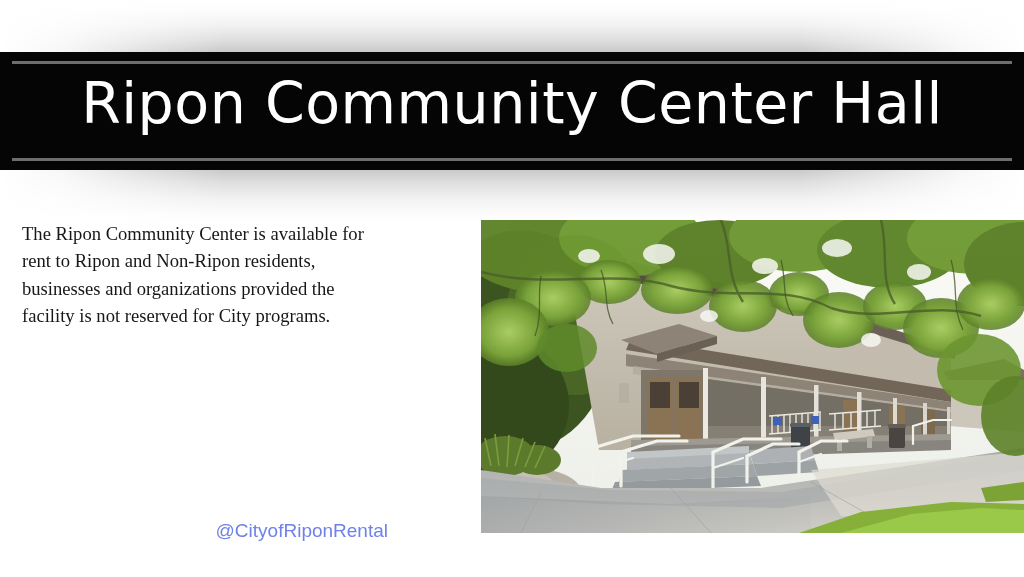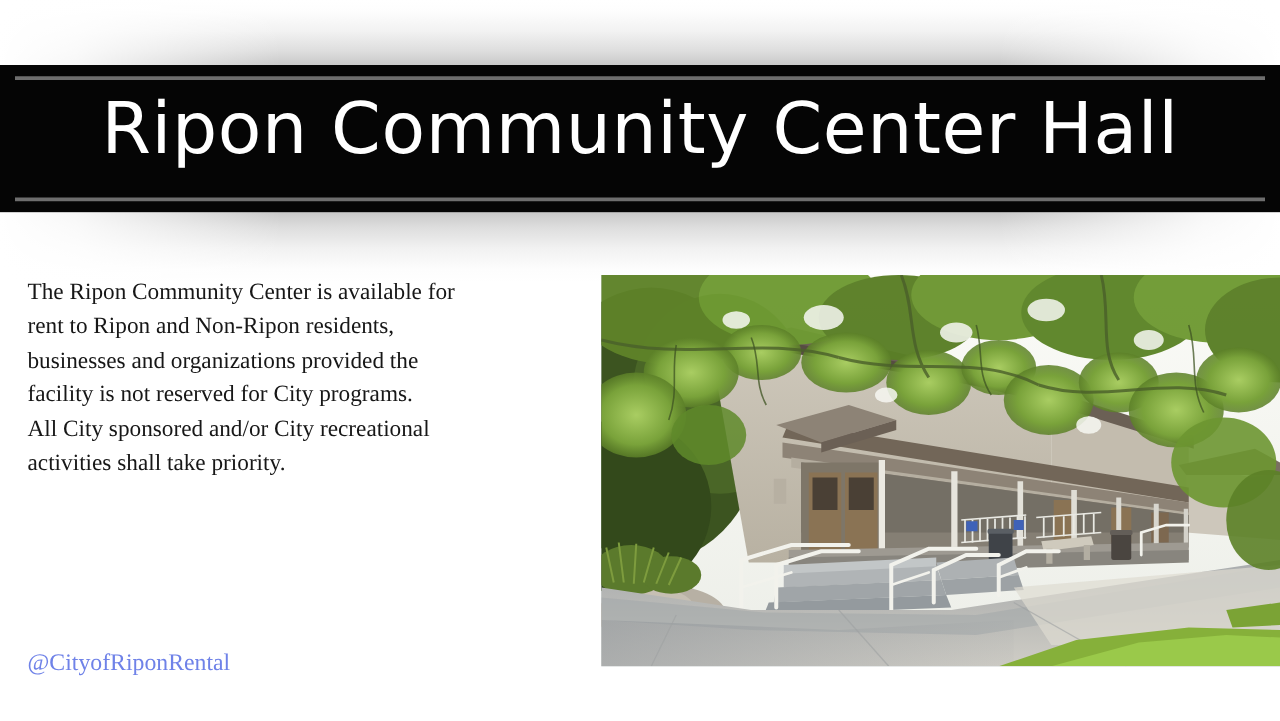--- a/index.html
+++ b/index.html
@@ -130,23 +130,23 @@
     color: #171717;
     font-family: "Liberation Serif", "DejaVu Serif", serif;
     font-size: 18.6px;
     line-height: 27.4px;
   }
   .handle {
     position: absolute;
     left: 22px;
     top: 518px;
     width: 366px;
-    text-align: left;
+    text-align: right;
     color: #6f82e8;
-    font-family: Liberation Serif, serif;
+    font-family: Liberation Sans, sans-serif;
     font-size: 19px;
     line-height: 26px;
   }
 
   
   .photo {
     position: absolute;
     left: 481px;
     top: 220px;
     width: 543px;
@@ -168,21 +168,20 @@
     <div class="band-rule top"></div>
     <div class="band-rule bot"></div>
     <div class="title-text">Ripon Community Center Hall</div>
   </div>
 
   <div class="glow-bottom"></div>
   <div class="glow-bottom-sides"></div>
 
   <div class="copy-block">
     <p class="copy-para">The Ripon Community Center is available for rent to Ripon and Non-Ripon residents, businesses and organizations provided the facility is not reserved for City programs.</p>
-    <p class="copy-para">All City sponsored and/or City recreational activities shall take priority.</p>
   </div>
 
   <div class="handle">@CityofRiponRental</div>
 
   <div class="photo">
     <svg width="543" height="313" viewBox="0 0 543 313">
       <defs>
         <linearGradient id="skyGrad" x1="0" y1="0" x2="0" y2="1">
           <stop offset="0%" stop-color="#fbfbf7"></stop>
           <stop offset="100%" stop-color="#eceee8"></stop>

